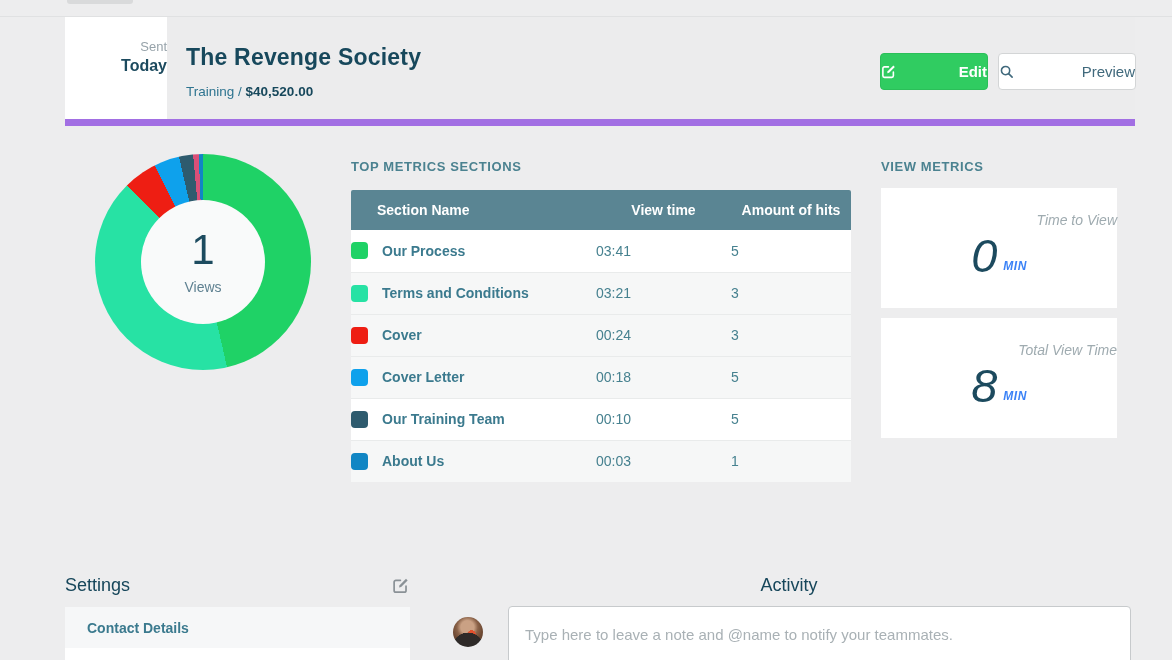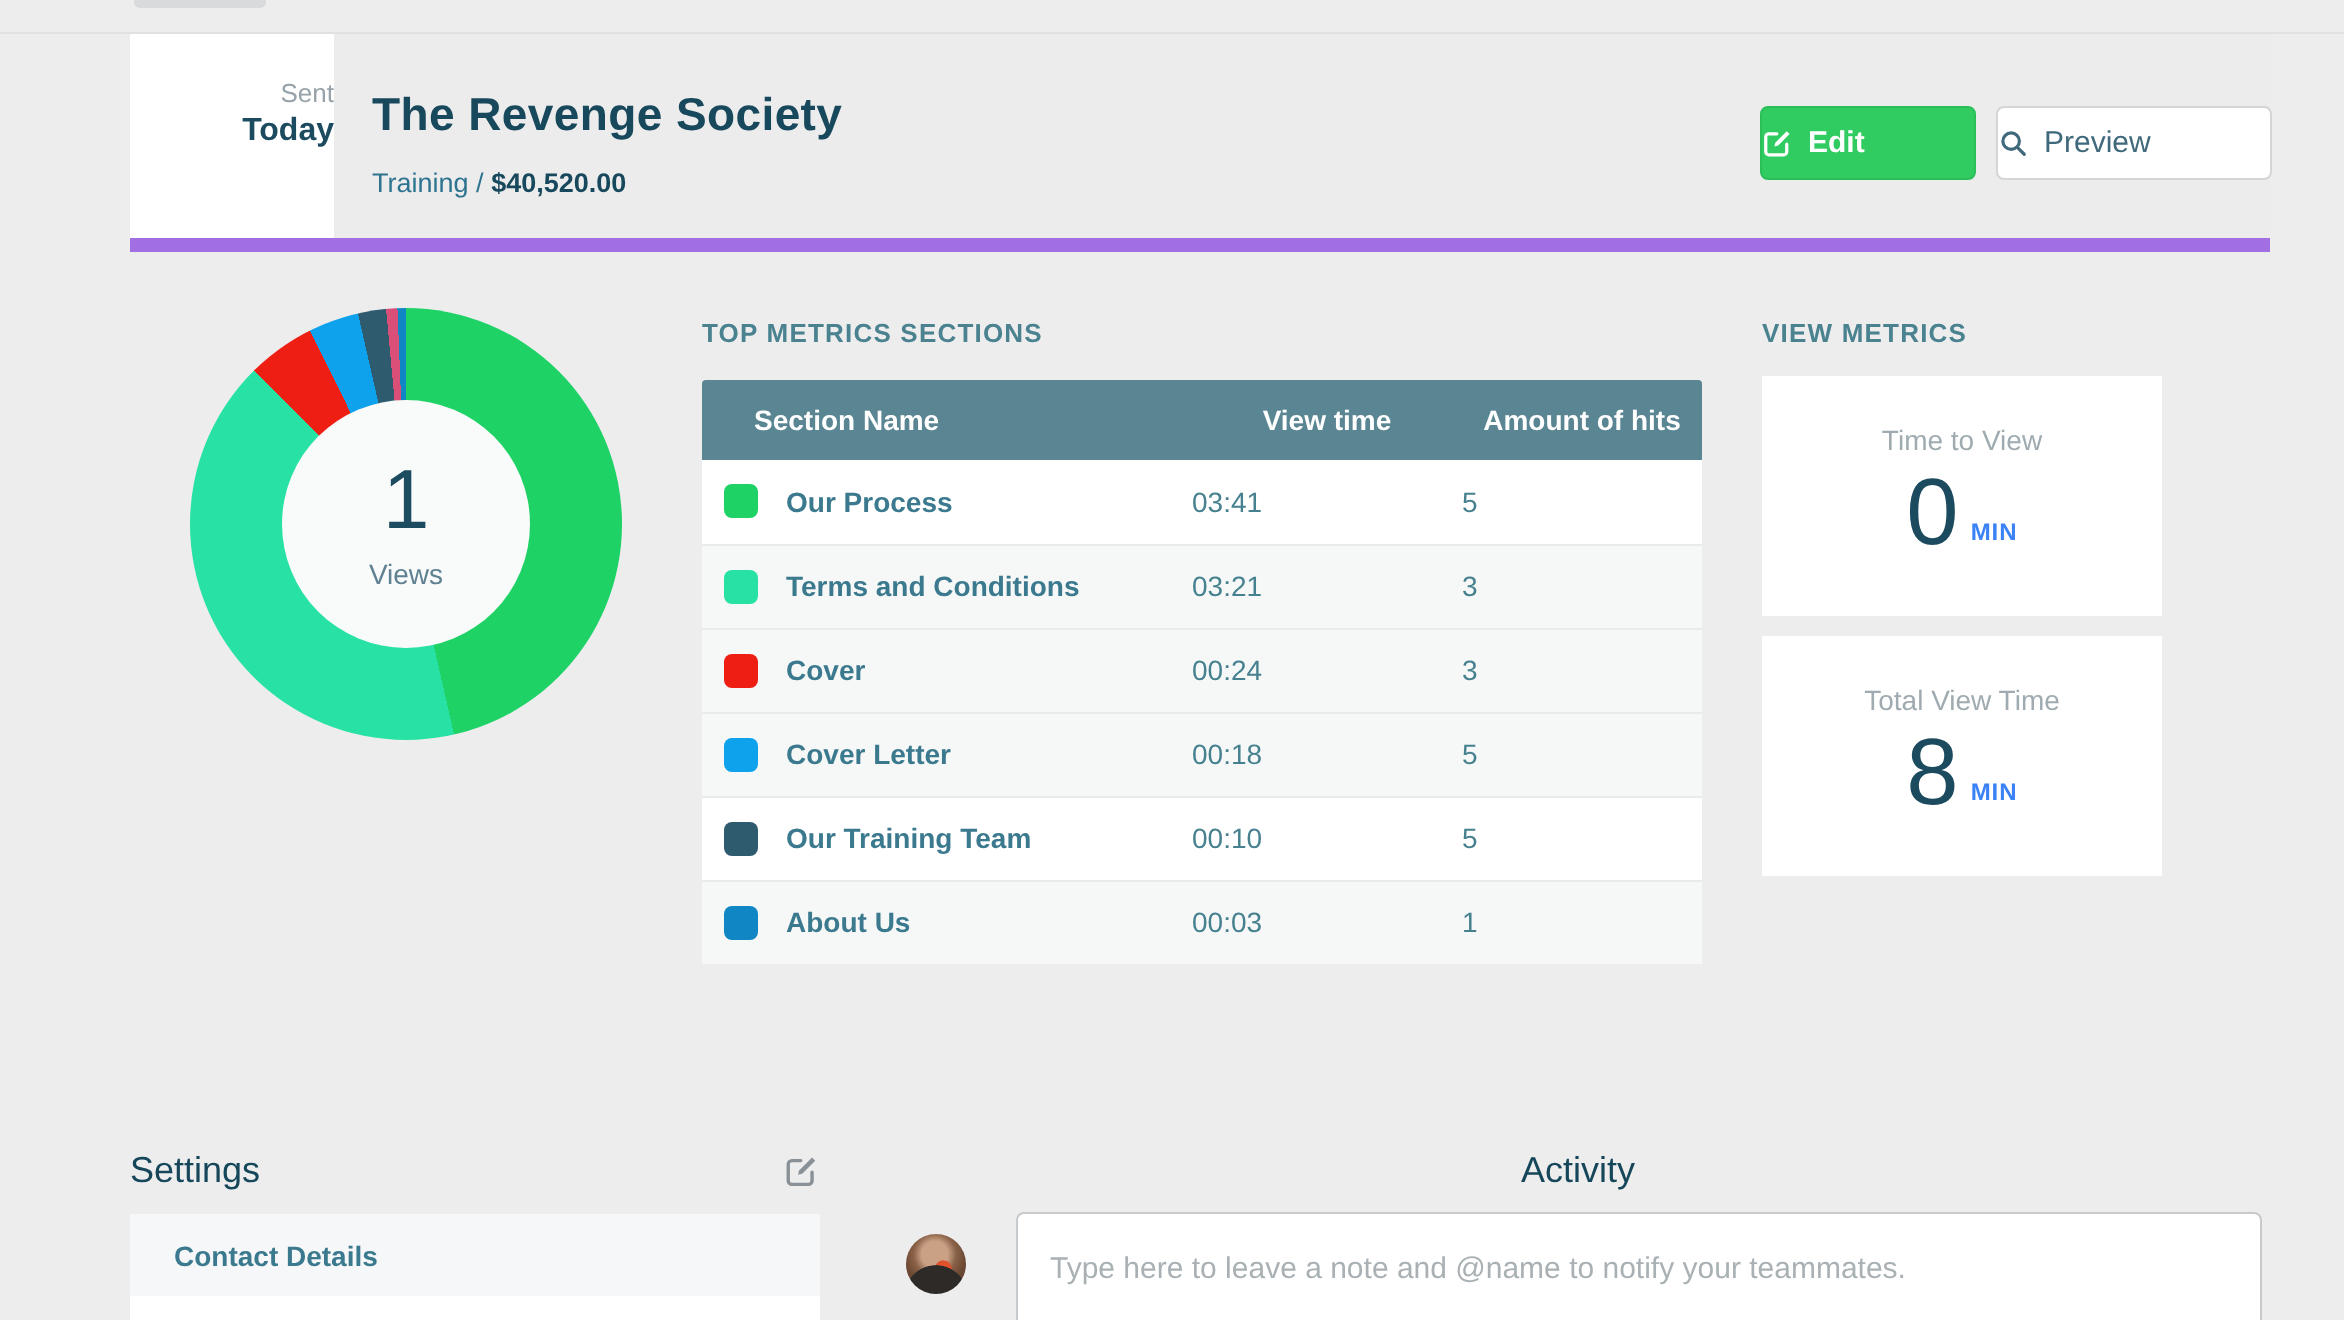--- a/index.html
+++ b/index.html
@@ -14,21 +14,21 @@
   
   .header-band { position:absolute; left:65px; top:17px; width:1070px; height:102px; background:#ececed; }
   .status-box { position:absolute; left:0; top:0; width:102px; height:102px; background:#ffffff; text-align:right; }
   .status-label { margin-top:22px; font-size:13px; color:#97a3aa; }
   .status-value { margin-top:3px; font-size:16px; font-weight:bold; color:#1c4a5e; }
   .doc-title { position:absolute; left:121px; top:27px; font-size:23px; font-weight:bold; color:#17485c; letter-spacing:.2px; }
   .doc-sub { position:absolute; left:121px; top:67px; font-size:13.5px; color:#2e7490; }
   .doc-sub b { color:#17485c; font-weight:bold; }
   .purple-bar { position:absolute; left:65px; top:119px; width:1070px; height:7px; background:#a26fe3; }
 
-  .btn { position:absolute; top:36px; height:37px; border-radius:4px; display:flex; align-items:center; justify-content:flex-start; gap:8px; font-size:15px; cursor:pointer; }
+  .btn { position:absolute; top:36px; height:37px; border-radius:4px; display:flex; align-items:center; justify-content:space-between; gap:8px; font-size:15px; cursor:pointer; }
   .btn-edit { left:815px; width:108px; background:#30cc61; border:1px solid #2bbf59; color:#ffffff; font-weight:bold; }
   .btn-preview { left:933px; width:138px; background:#ffffff; border:1px solid #d3d5d6; color:#40697c; }
   .btn svg { display:block; }
 
   
   .donut-wrap { position:absolute; left:95px; top:154px; width:216px; height:216px; }
   .donut { width:216px; height:216px; border-radius:50%; }
   .donut-hole { position:absolute; left:46px; top:46px; width:124px; height:124px; border-radius:50%; background:#f9fafa;
                 display:flex; flex-direction:column; align-items:center; justify-content:center; }
   .donut-value { font-size:42px; font-weight:300; color:#1d4b5f; line-height:1; }
@@ -45,27 +45,27 @@
   .sections-table col.c-hits { width:120px; }
   .sections-table thead th { background:#5a8593; color:#ffffff; font-weight:bold; height:40px; }
   .sections-table thead th:first-child { text-align:left; padding-left:26px; border-radius:2px 0 0 0; }
   .sections-table thead th:nth-child(2), .sections-table thead th:nth-child(3) { text-align:center; }
   .sections-table thead th:last-child { border-radius:0 2px 0 0; }
   .sections-table tbody tr { background:#ffffff; border-top:1px solid #e9ebeb; }
   .sections-table tbody tr:first-child { border-top:none; }
   .sections-table tbody tr:nth-child(2), .sections-table tbody tr:nth-child(3),
   .sections-table tbody tr:nth-child(4), .sections-table tbody tr:nth-child(6) { background:#f6f7f7; }
   .sections-table tbody td { height:42px; vertical-align:middle; }
-  .cell-name { display:flex; align-items:center; gap:14px; padding-left:11px; }
+  .cell-name { display:flex; align-items:center; gap:14px; }
   .swatch { width:17px; height:17px; border-radius:4px; flex:0 0 auto; }
   .sec-name { color:#3b7a8e; font-weight:bold; }
   .td-time, .td-hits { text-align:left; color:#46818f; }
 
   
-  .metric-card { position:absolute; left:881px; width:200px; height:120px; background:#ffffff; text-align:center; }
+  .metric-card { position:absolute; left:881px; width:236px; height:120px; background:#ffffff; text-align:right;font-style:italic; }
   .metric-card .m-label { margin-top:24px; font-size:14px; color:#9fabb0; }
   .metric-val { margin-top:2px; display:flex; align-items:flex-end; justify-content:center; }
   .metric-val .num { font-size:47px; font-weight:300; color:#1c4a5e; line-height:1.1; }
   .metric-val .unit { font-size:12px; font-weight:bold; color:#3b82f6; margin-left:6px; padding-bottom:9px; letter-spacing:.5px; }
 
   
   .h-settings { position:absolute; left:65px; top:575px; font-size:18px; color:#16465a; }
   .settings-edit { position:absolute; left:392px; top:577px; width:17px; height:17px; cursor:pointer; }
   .settings-card { position:absolute; left:65px; top:607px; width:345px; height:100px; background:#ffffff; }
   .settings-item { height:41px; background:#f6f7f8; display:flex; align-items:center; padding-left:22px;

